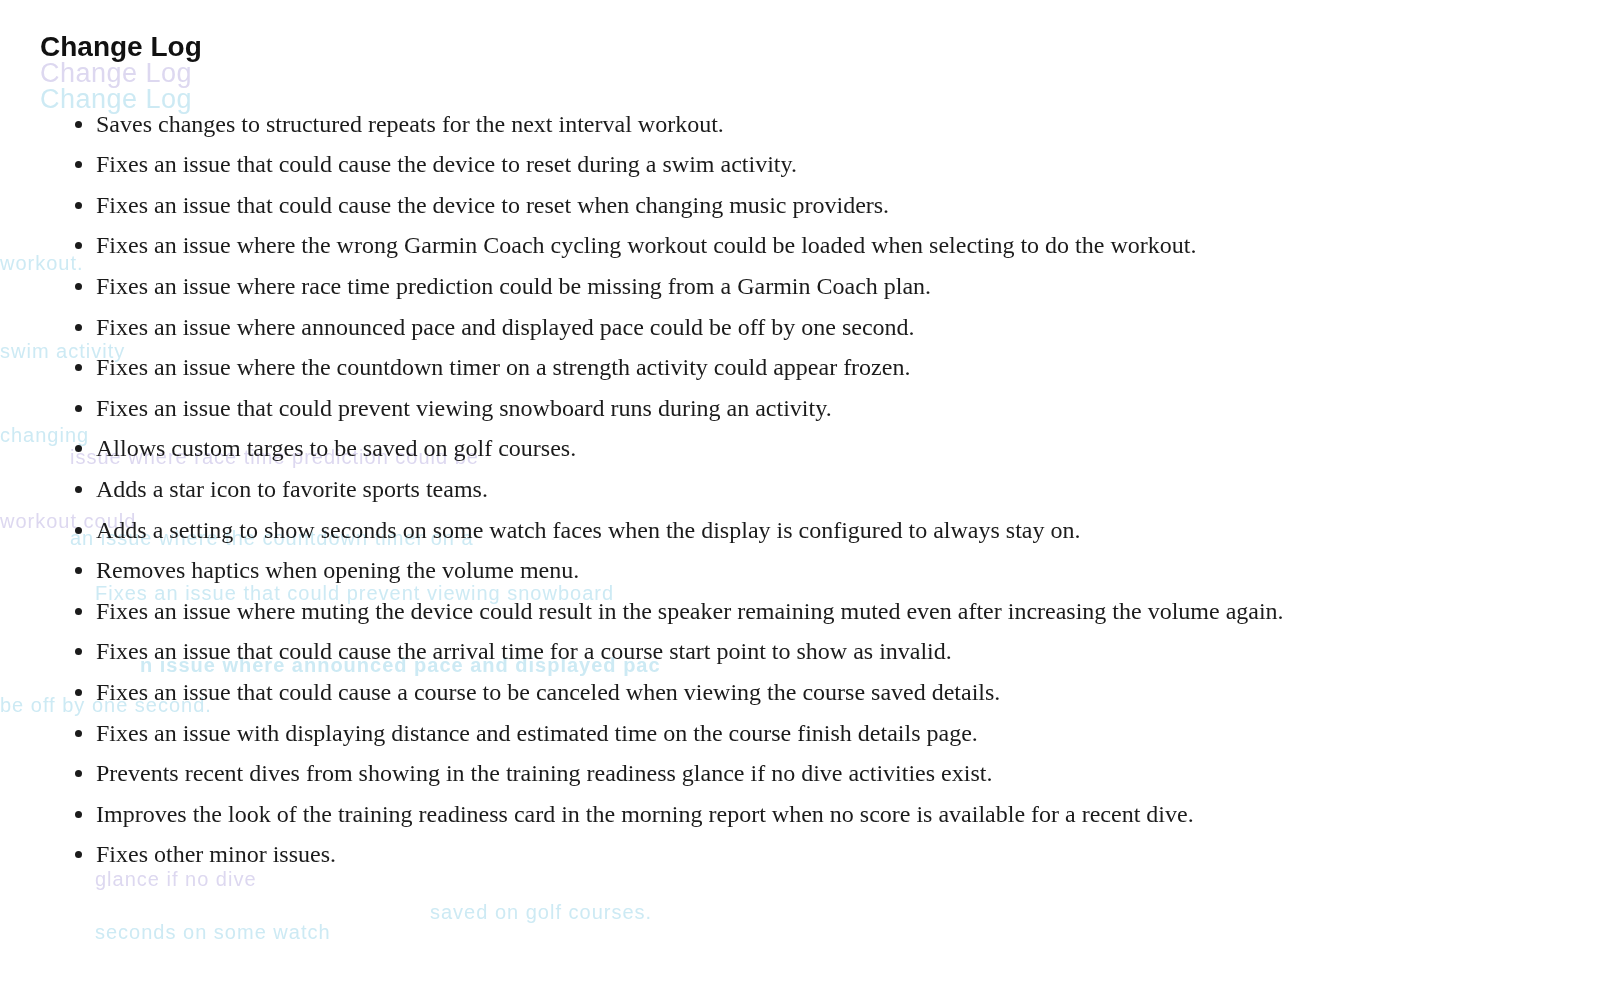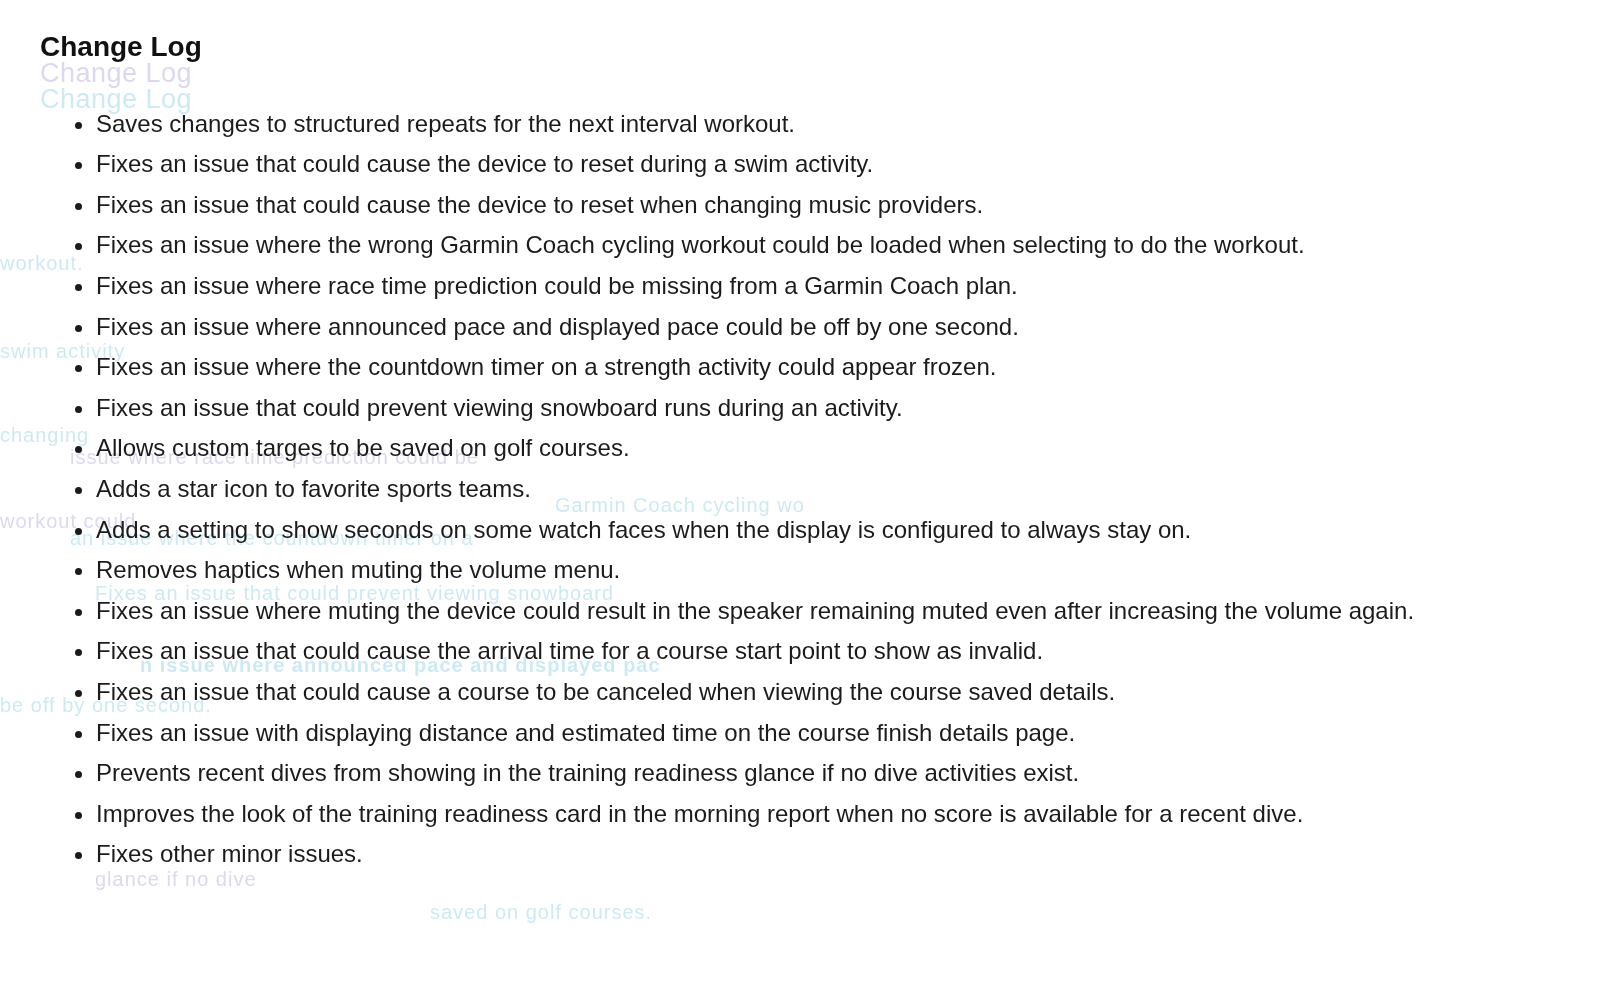--- a/index.html
+++ b/index.html
@@ -30,20 +30,21 @@
     color: #111111;
   }
   ul.changelog-list {
     margin: 40px 0 0 0;
     padding: 0 0 0 56px;
     width: 1450px; 
     list-style: disc outside;
     font-size: 24px;
     line-height: 40.6px;
     color: #1b1b1b;
+    font-family: Liberation Serif, serif;
   }
   ul.changelog-list li {
     margin: 0;
     padding: 0;
   }
   
   .ghost {
     position: absolute;
     z-index: 1;
     font-size: 20px;
@@ -77,44 +78,44 @@
 
 <div class="page">
 
   <span class="ghost lavender big g1">Change Log</span>
   <span class="ghost cyan big g2">Change Log</span>
   <span class="ghost cyan g3">workout.</span>
   <span class="ghost cyan g4">swim activity</span>
   <span class="ghost cyan g5">changing</span>
   <span class="ghost lavender g6">issue where race time prediction could be</span>
   <span class="ghost lavender g7">workout could</span>
-  <span class="ghost cyan g8">Garmin Coach cycling wo</span>
   <span class="ghost cyan g9">an issue where the countdown timer on a</span>
   <span class="ghost cyan g10">Fixes an issue that could prevent viewing snowboard</span>
   <span class="ghost cyan g11">n issue where announced pace and displayed pac</span>
   <span class="ghost cyan g12">be off by one second.</span>
   <span class="ghost lavender g13">glance if no dive</span>
   <span class="ghost cyan g14">saved on golf courses.</span>
+  <span class="ghost cyan g15">seconds on some watch</span>
 
   <div class="content">
     <h1 class="changelog-heading">Change Log</h1>
 
     <ul class="changelog-list">
       <li>Saves changes to structured repeats for the next interval workout.</li>
       <li>Fixes an issue that could cause the device to reset during a swim activity.</li>
       <li>Fixes an issue that could cause the device to reset when changing music providers.</li>
       <li>Fixes an issue where the wrong Garmin Coach cycling workout could be loaded when selecting to do the workout.</li>
       <li>Fixes an issue where race time prediction could be missing from a Garmin Coach plan.</li>
       <li>Fixes an issue where announced pace and displayed pace could be off by one second.</li>
       <li>Fixes an issue where the countdown timer on a strength activity could appear frozen.</li>
       <li>Fixes an issue that could prevent viewing snowboard runs during an activity.</li>
       <li>Allows custom targes to be saved on golf courses.</li>
       <li>Adds a star icon to favorite sports teams.</li>
       <li>Adds a setting to show seconds on some watch faces when the display is configured to always stay on.</li>
-      <li>Removes haptics when muting the volume menu.</li>
+      <li>Removes haptics when opening the volume menu.</li>
       <li>Fixes an issue where muting the device could result in the speaker remaining muted even after increasing the volume again.</li>
       <li>Fixes an issue that could cause the arrival time for a course start point to show as invalid.</li>
       <li>Fixes an issue that could cause a course to be canceled when viewing the course saved details.</li>
       <li>Fixes an issue with displaying distance and estimated time on the course finish details page.</li>
       <li>Prevents recent dives from showing in the training readiness glance if no dive activities exist.</li>
       <li>Improves the look of the training readiness card in the morning report when no score is available for a recent dive.</li>
       <li>Fixes other minor issues.</li>
     </ul>
   </div>
 

